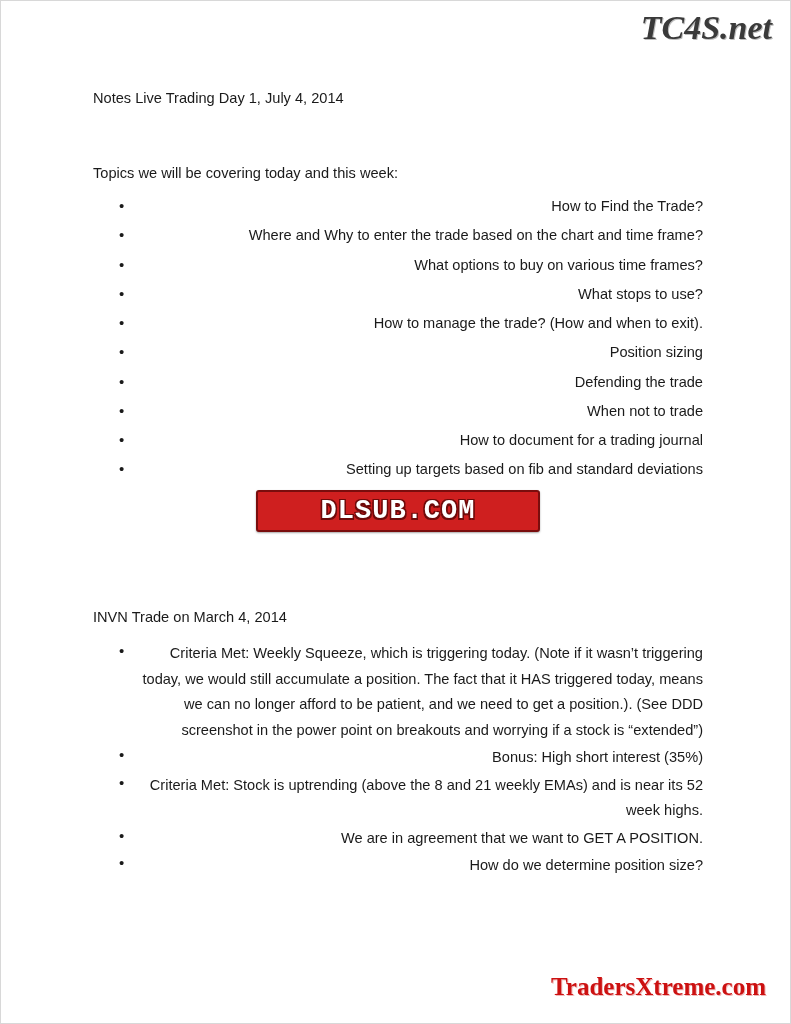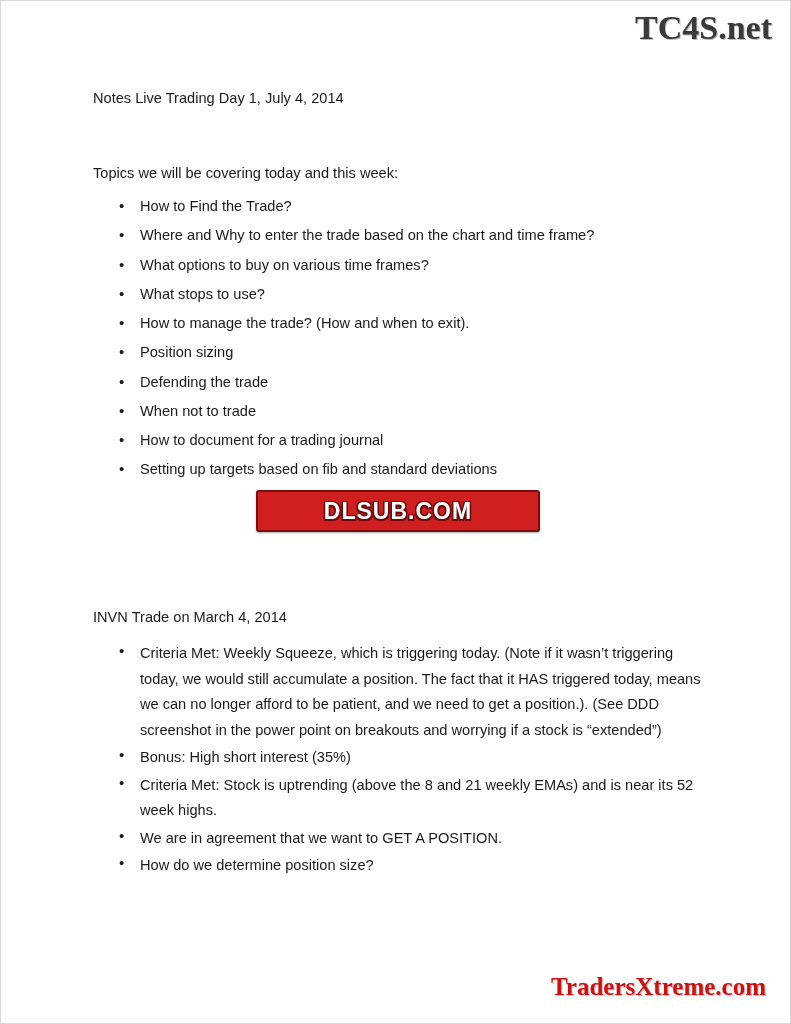--- a/index.html
+++ b/index.html
@@ -28,20 +28,21 @@
   .brand-top {
     position: absolute;
     top: 8px;
     right: 18px;
     font-family: "Liberation Serif", serif;
     font-weight: bold;
     font-size: 34px;
     color: #3a3a3a;
     letter-spacing: 0px;
     text-shadow: 1px 1px 0 #bdbdbd;
+    font-style: italic;
   }
 
   
   .doc {
     position: absolute;
     left: 92px;
     top: 86px;
     width: 610px;
     font-size: 14.6px;
     line-height: 1.55;
@@ -50,20 +51,21 @@
   .para {
     margin: 0 0 0px 0;
     font-size: 14.6px;
   }
   .spacer-lg { height: 52px; }
 
   ul.bullets {
     list-style: none;
     margin: 12px 0 0 0;
     padding: 0;
+    text-align: right;
   }
   ul.bullets li {
     position: relative;
     padding-left: 47px;
     margin-bottom: 8.5px;
     font-size: 14.6px;
     line-height: 1.42;
   }
   ul.bullets li::before {
     content: "\2022";
@@ -88,23 +90,23 @@
     height: 38px;
     background: #cf1f1f;
     border: 2px solid #7a0d0d;
     border-radius: 3px;
     display: flex;
     align-items: center;
     justify-content: center;
     box-shadow: 0 1px 2px rgba(0,0,0,0.35);
   }
   .watermark-mid .wm-text {
-    font-family: Liberation Sans, sans-serif;
+    font-family: Liberation Mono, monospace;
     font-weight: bold;
-    font-size: 23px;
+    font-size: 27px;
     color: #ffffff;
     letter-spacing: 1px;
     text-shadow:
       -1.5px -1.5px 0 #6e0a0a,
        1.5px -1.5px 0 #6e0a0a,
       -1.5px  1.5px 0 #6e0a0a,
        1.5px  1.5px 0 #6e0a0a;
   }
 
   

